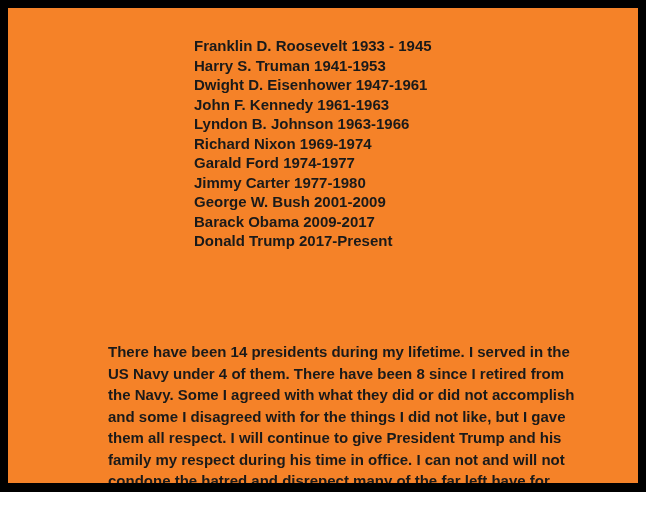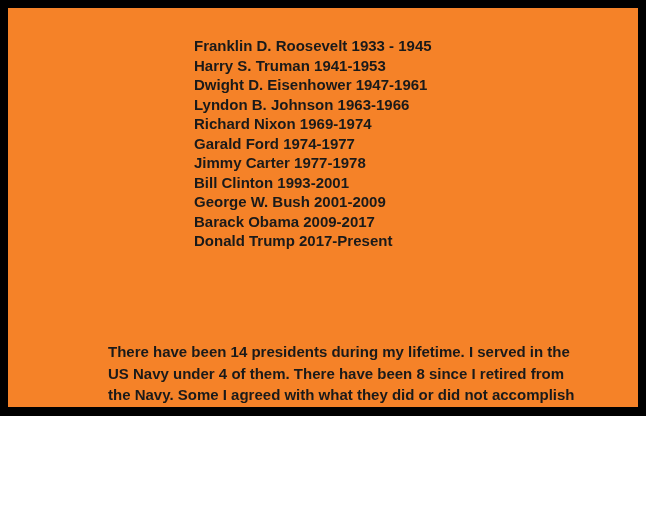--- a/index.html
+++ b/index.html
@@ -9,21 +9,21 @@
   }
   body {
     width: 646px;
     height: 524px;
     overflow: hidden;
     font-family: "Liberation Sans", sans-serif;
   }
   #page {
     position: relative;
     width: 646px;
-    height: 416px;
+    height: 492px;
     box-sizing: border-box;
     background: #000000;
     padding: 7px 7px 8px 7px;
   }
   #canvas {
     position: relative;
     width: 100%;
     height: 100%;
     box-sizing: border-box;
     background: #f58228;
@@ -62,25 +62,25 @@
 </head>
 <body>
 
 <div id="page">
   <div id="canvas">
 
     <div id="president-list">
       <div class="president-line">Franklin D. Roosevelt 1933 - 1945</div>
       <div class="president-line">Harry S. Truman 1941-1953</div>
       <div class="president-line">Dwight D. Eisenhower 1947-1961</div>
+      <div class="president-line">John F. Kennedy 1961-1963</div>
       <div class="president-line">Lyndon B. Johnson 1963-1966</div>
       <div class="president-line">Richard Nixon 1969-1974</div>
       <div class="president-line">Garald Ford 1974-1977</div>
-      <div class="president-line">Jimmy Carter 1977-1978</div>
-      <div class="president-line">Bill Clinton 1993-2001</div>
+      <div class="president-line">Jimmy Carter 1977-1980</div>
       <div class="president-line">George W. Bush 2001-2009</div>
       <div class="president-line">Barack Obama 2009-2017</div>
       <div class="president-line">Donald Trump 2017-Present</div>
     </div>
 
     <div id="statement">
       <p class="statement-text">There have been 14 presidents during my lifetime. I served in the US Navy under 4 of them. There have been 8 since I retired from the Navy. Some I agreed with what they did or did not accomplish and some I disagreed with for the things I did not like, but I gave them all respect. I will continue to give President Trump and his family my respect during his time in office. I can not and will not condone the hatred and disrepect many of the far left have for our president</p>
     </div>
 
   </div>

